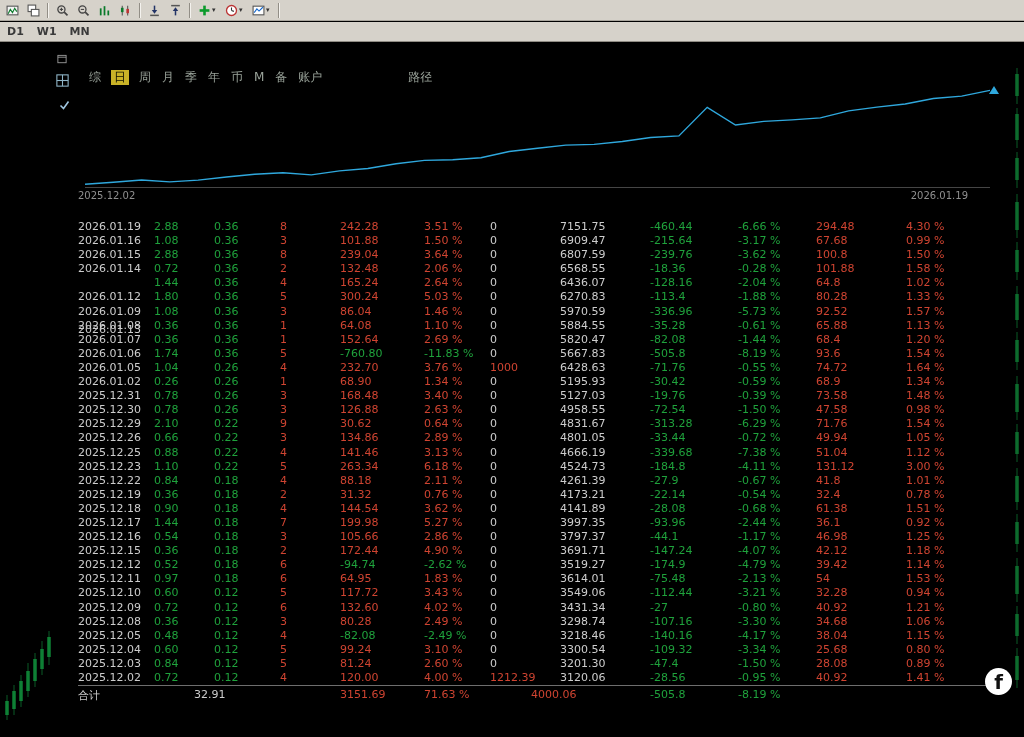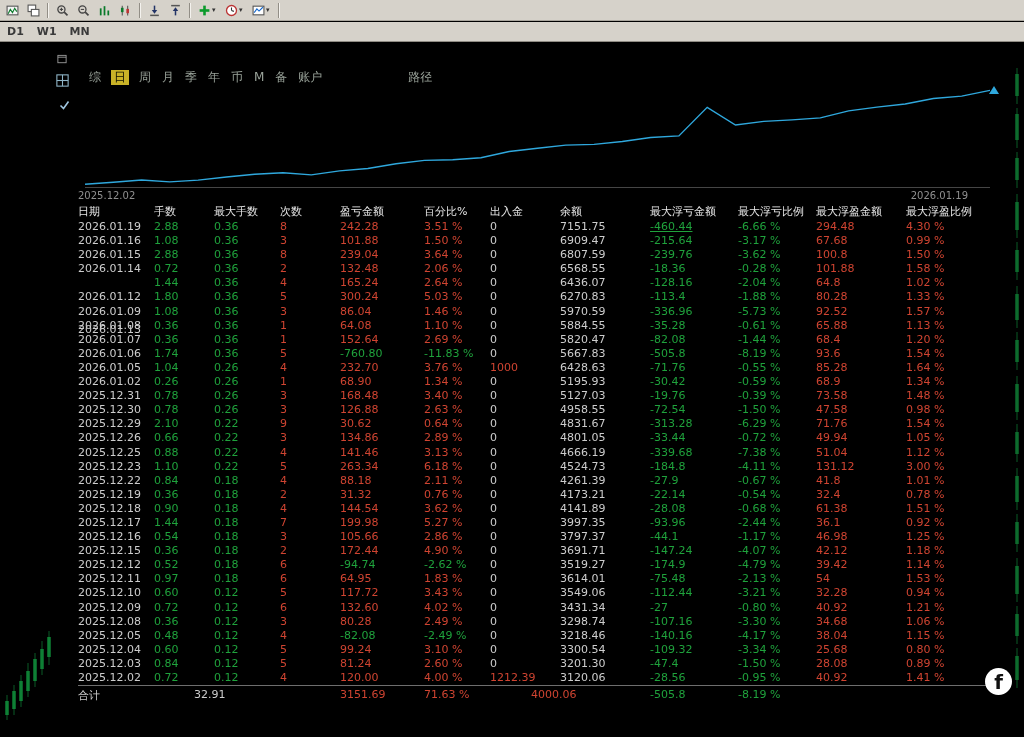--- a/index.html
+++ b/index.html
@@ -244,45 +244,31 @@
       <polyline id="equity-polyline" fill="none" stroke-width="1.4" points="0.0,97.2 28.3,95.3 56.6,93.0 84.8,94.9 113.1,93.1 141.4,90.0 169.7,87.2 198.0,85.7 226.3,87.9 254.5,83.9 282.8,81.5 311.1,76.8 339.4,73.4 367.7,72.7 395.9,70.7 424.2,64.5 452.5,61.3 480.8,58.1 509.1,57.4 537.3,54.5 565.6,50.5 593.9,48.9 622.2,20.3 650.5,38.0 678.8,34.4 707.0,32.9 735.3,30.9 763.6,23.9 791.9,20.1 820.2,17.0 848.4,11.5 876.7,9.1 905.0,3.4" stroke="#2fa8dd"></polyline>
     </svg>
   </div>
   <div id="scroll-arrow"></div>
 
   <div id="date-row">
     <span>2025.12.02</span>
     <span>2026.01.19</span>
   </div>
 
-  <div id="thead" class="grid12">
-      <span>日期</span>
-      <span>手数</span>
-      <span>最大手数</span>
-      <span>次数</span>
-      <span>盈亏金额</span>
-      <span>百分比%</span>
-      <span>出入金</span>
-      <span>余额</span>
-      <span>最大浮亏金额</span>
-      <span>最大浮亏比例</span>
-      <span>最大浮盈金额</span>
-      <span>最大浮盈比例</span>
-    </div>
   <div id="tbody">
       <div class="grid12 trow">
         <span style="color: rgb(205, 205, 205);">2026.01.19</span>
         <span style="color: rgb(31, 162, 60);">2.88</span>
         <span style="color: rgb(31, 162, 60);">0.36</span>
         <span style="color: rgb(207, 68, 49);">8</span>
         <span style="color: rgb(207, 68, 49);">242.28</span>
         <span style="color: rgb(207, 68, 49);">3.51 %</span>
         <span style="color: rgb(205, 205, 205);">0</span>
         <span style="color: rgb(205, 205, 205);">7151.75</span>
-        <span style="color: rgb(31, 162, 60); text-decoration: underline;">-460.44</span>
+        <span style="color: rgb(31, 162, 60);">-460.44</span>
         <span style="color: rgb(31, 162, 60);">-6.66 %</span>
         <span style="color: rgb(207, 68, 49);">294.48</span>
         <span style="color: rgb(207, 68, 49);">4.30 %</span>
       </div>
       <div class="grid12 trow">
         <span style="color: rgb(205, 205, 205);">2026.01.16</span>
         <span style="color: rgb(31, 162, 60);">1.08</span>
         <span style="color: rgb(31, 162, 60);">0.36</span>
         <span style="color: rgb(207, 68, 49);">3</span>
         <span style="color: rgb(207, 68, 49);">101.88</span>
@@ -410,21 +396,21 @@
         <span style="color: rgb(205, 205, 205);">2026.01.05</span>
         <span style="color: rgb(31, 162, 60);">1.04</span>
         <span style="color: rgb(31, 162, 60);">0.26</span>
         <span style="color: rgb(207, 68, 49);">4</span>
         <span style="color: rgb(207, 68, 49);">232.70</span>
         <span style="color: rgb(207, 68, 49);">3.76 %</span>
         <span style="color: rgb(207, 68, 49);">1000</span>
         <span style="color: rgb(205, 205, 205);">6428.63</span>
         <span style="color: rgb(31, 162, 60);">-71.76</span>
         <span style="color: rgb(31, 162, 60);">-0.55 %</span>
-        <span style="color: rgb(207, 68, 49);">85.28</span>
+        <span style="color: rgb(207, 68, 49);">74.72</span>
         <span style="color: rgb(207, 68, 49);">1.64 %</span>
       </div>
       <div class="grid12 trow">
         <span style="color: rgb(205, 205, 205);">2026.01.02</span>
         <span style="color: rgb(31, 162, 60);">0.26</span>
         <span style="color: rgb(31, 162, 60);">0.26</span>
         <span style="color: rgb(207, 68, 49);">1</span>
         <span style="color: rgb(207, 68, 49);">68.90</span>
         <span style="color: rgb(207, 68, 49);">1.34 %</span>
         <span style="color: rgb(205, 205, 205);">0</span>

